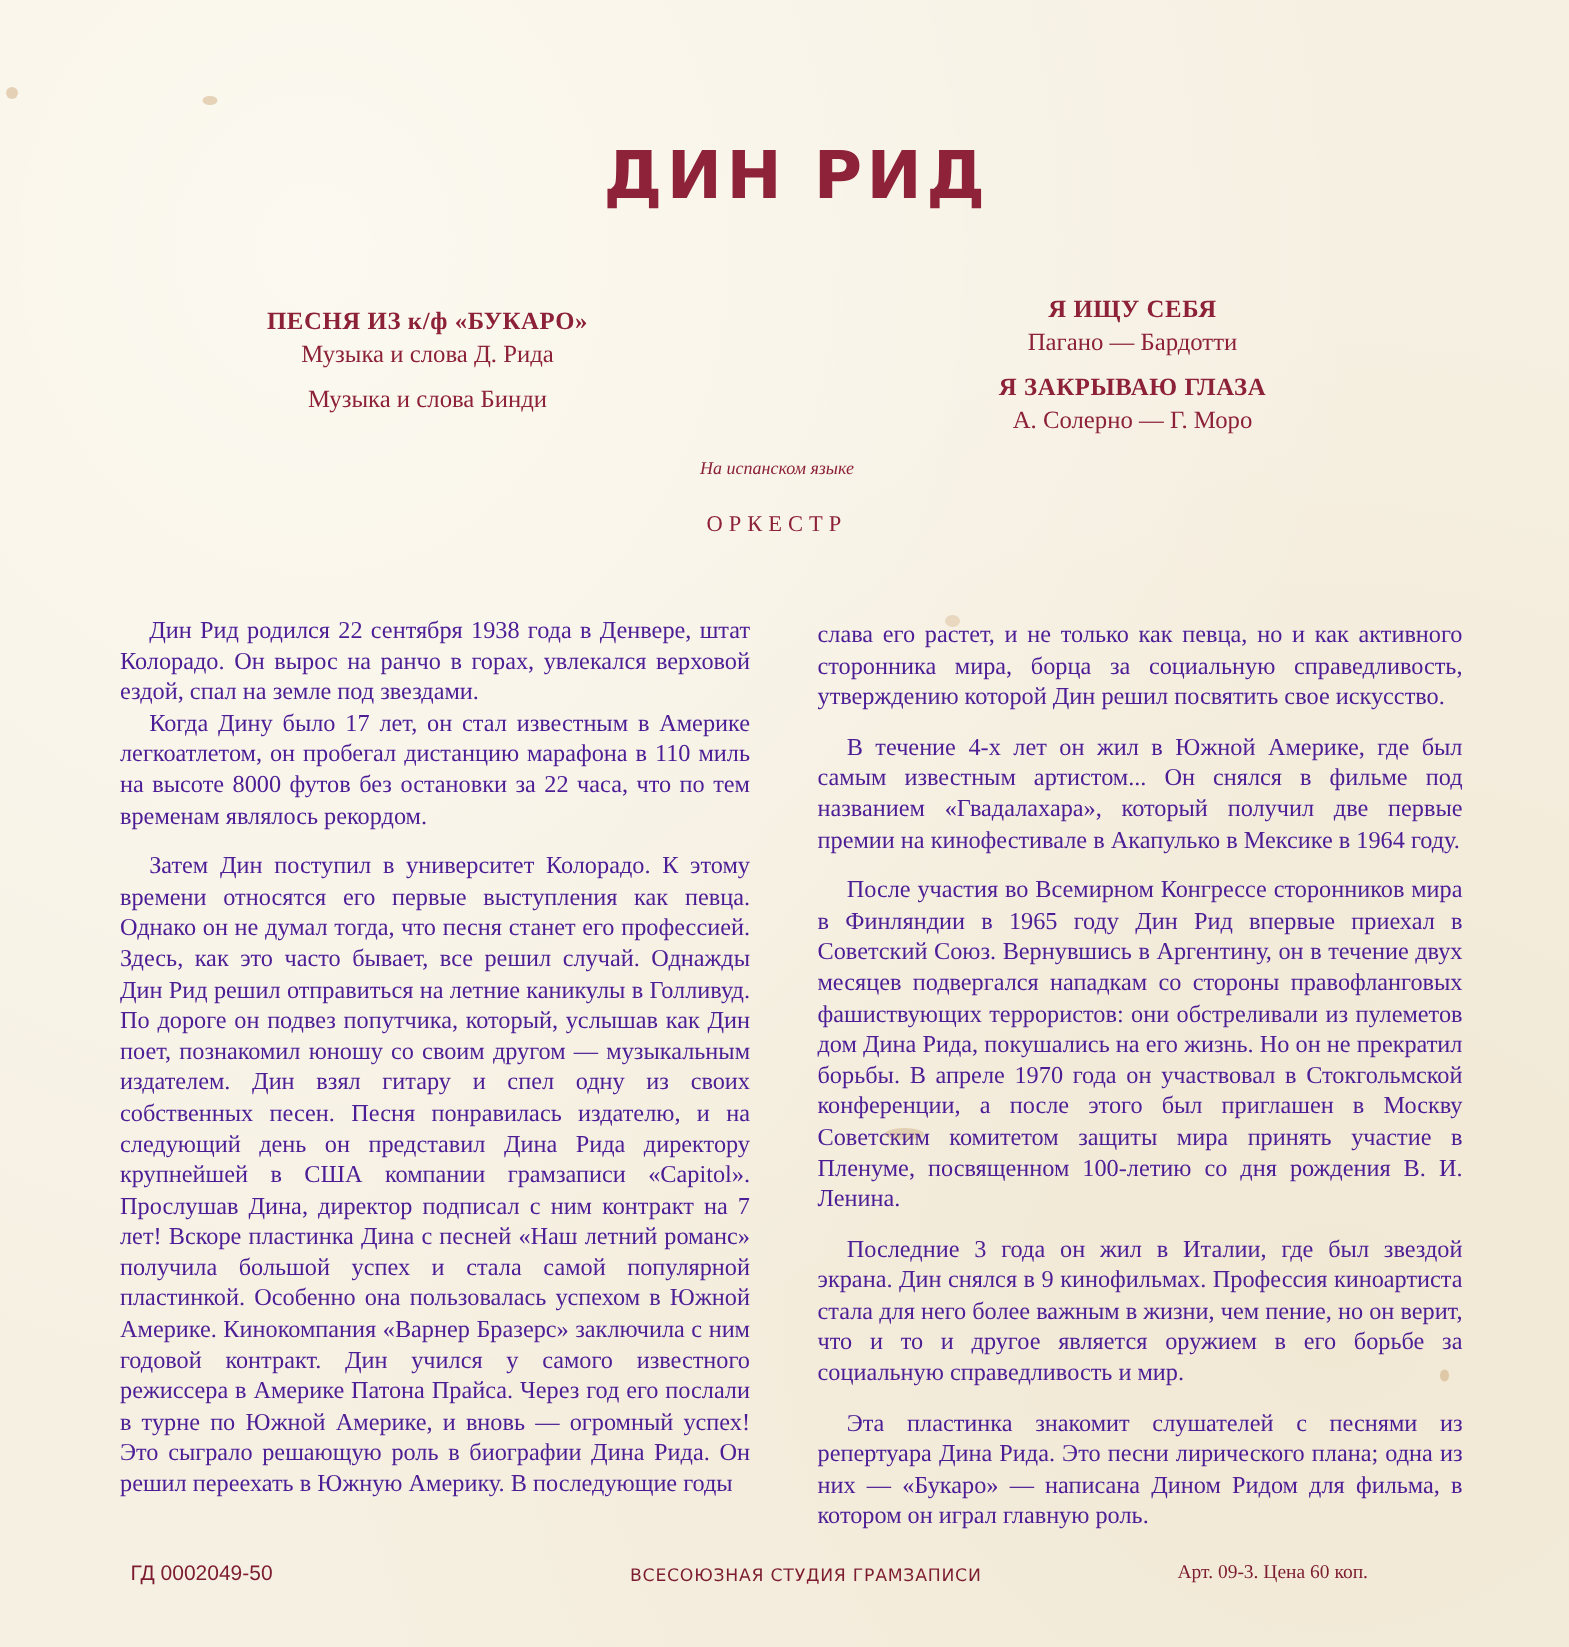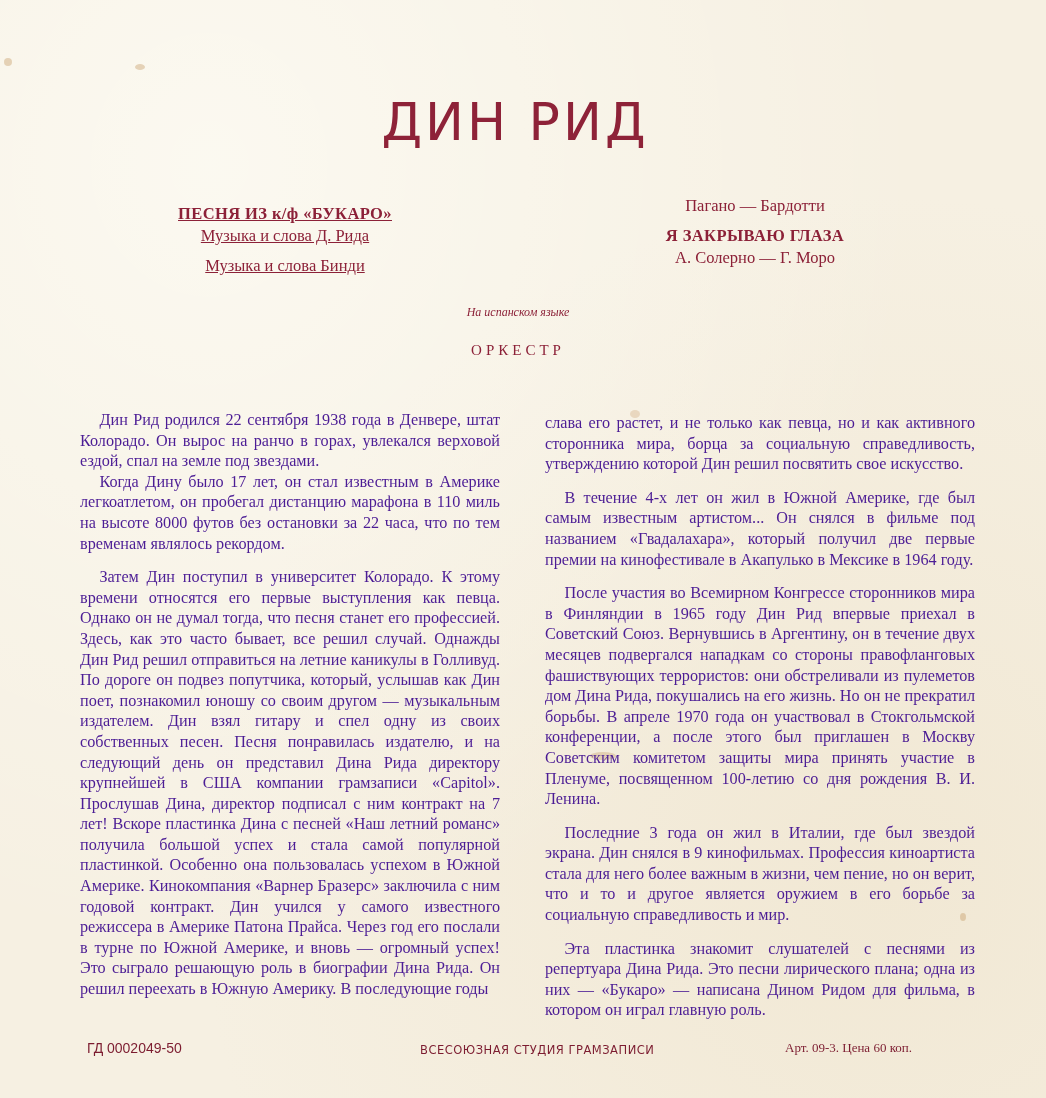--- a/index.html
+++ b/index.html
@@ -12,28 +12,28 @@
   }
   .paper {
     position: absolute; inset: 0;
     background:
       radial-gradient(ellipse at 20% 15%, rgba(255,255,250,0.6), rgba(0,0,0,0) 60%),
       radial-gradient(ellipse at 85% 80%, rgba(235,222,195,0.45), rgba(0,0,0,0) 55%),
       #f6f0e2;
   }
   .stain { position: absolute; border-radius: 50%; background: rgba(190,140,80,0.35); }
   .title {
-    position: absolute; left: 0; width: 1030px; top: 92px;
+    position: absolute; left: 16px; width: 1030px; top: 92px;
     text-align: center;
     font-family: "DejaVu Sans", sans-serif;
-    font-size: 52px; letter-spacing: 3px; font-weight: normal;
+    font-size: 44px; letter-spacing: 3px; font-weight: bold;
     color: #8e2238;
   }
   .songcol { position: absolute; text-align: center; }
-  .songcol.left { left: 140px; width: 290px; top: 203px; text-decoration: underline; }
+  .songcol.left { left: 140px; width: 290px; top: 203px; }
   .songcol.right { left: 630px; width: 250px; top: 195px; }
   .song-title { font-weight: bold; font-size: 16.5px; letter-spacing: 0.4px; line-height: 22px; }
   .song-credit { font-size: 16.5px; line-height: 22px; margin-bottom: 8px; }
   .lang {
     position: absolute; left: 0; width: 1036px; top: 305px; text-align: center;
     font-style: italic; font-size: 12px;
   }
   .orch {
     position: absolute; left: 0; width: 1036px; top: 342px; text-align: center;
     font-size: 15px; letter-spacing: 4px;
@@ -68,20 +68,21 @@
 
 <div class="title">ДИН РИД</div>
 
 <div class="songcol left">
   <div class="song-title">ПЕСНЯ ИЗ к/ф «БУКАРО»</div>
   <div class="song-credit">Музыка и слова Д. Рида</div>
   <div class="song-credit">Музыка и слова Бинди</div>
 </div>
 
 <div class="songcol right">
+  <div class="song-title">Я ИЩУ СЕБЯ</div>
   <div class="song-credit">Пагано — Бардотти</div>
   <div class="song-title">Я ЗАКРЫВАЮ ГЛАЗА</div>
   <div class="song-credit">А. Солерно — Г. Моро</div>
 </div>
 
 <div class="lang">На испанском языке</div>
 <div class="orch">ОРКЕСТР</div>
 
 <div class="col left">
   <p>Дин Рид родился 22 сентября 1938 года в Денвере, штат Колорадо. Он вырос на ранчо в горах, увлекался верховой ездой, спал на земле под звездами.</p>

